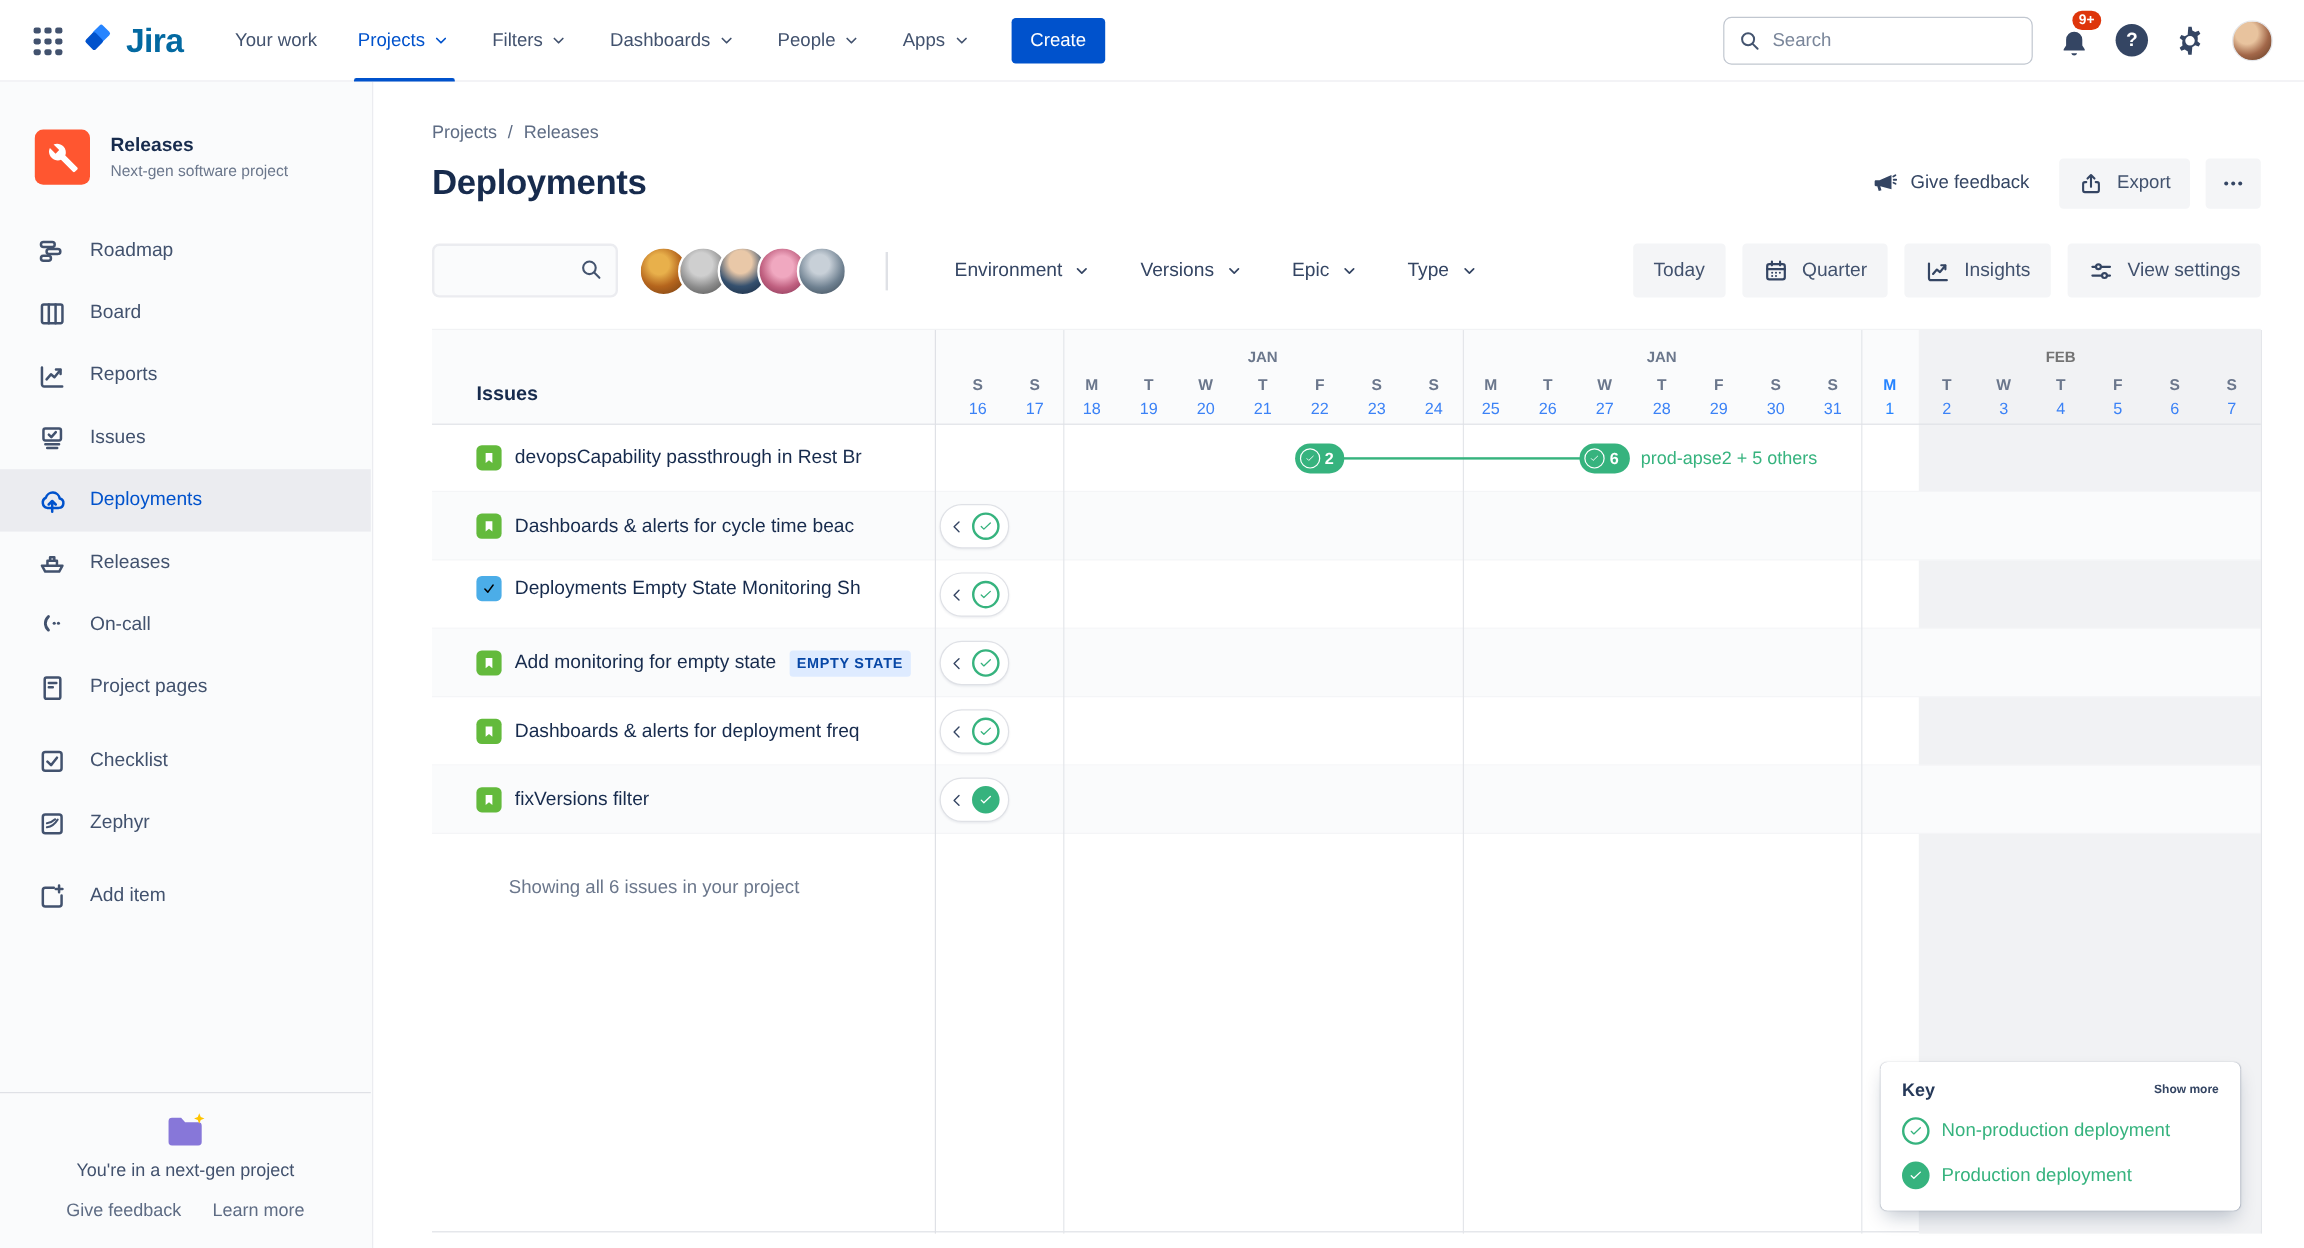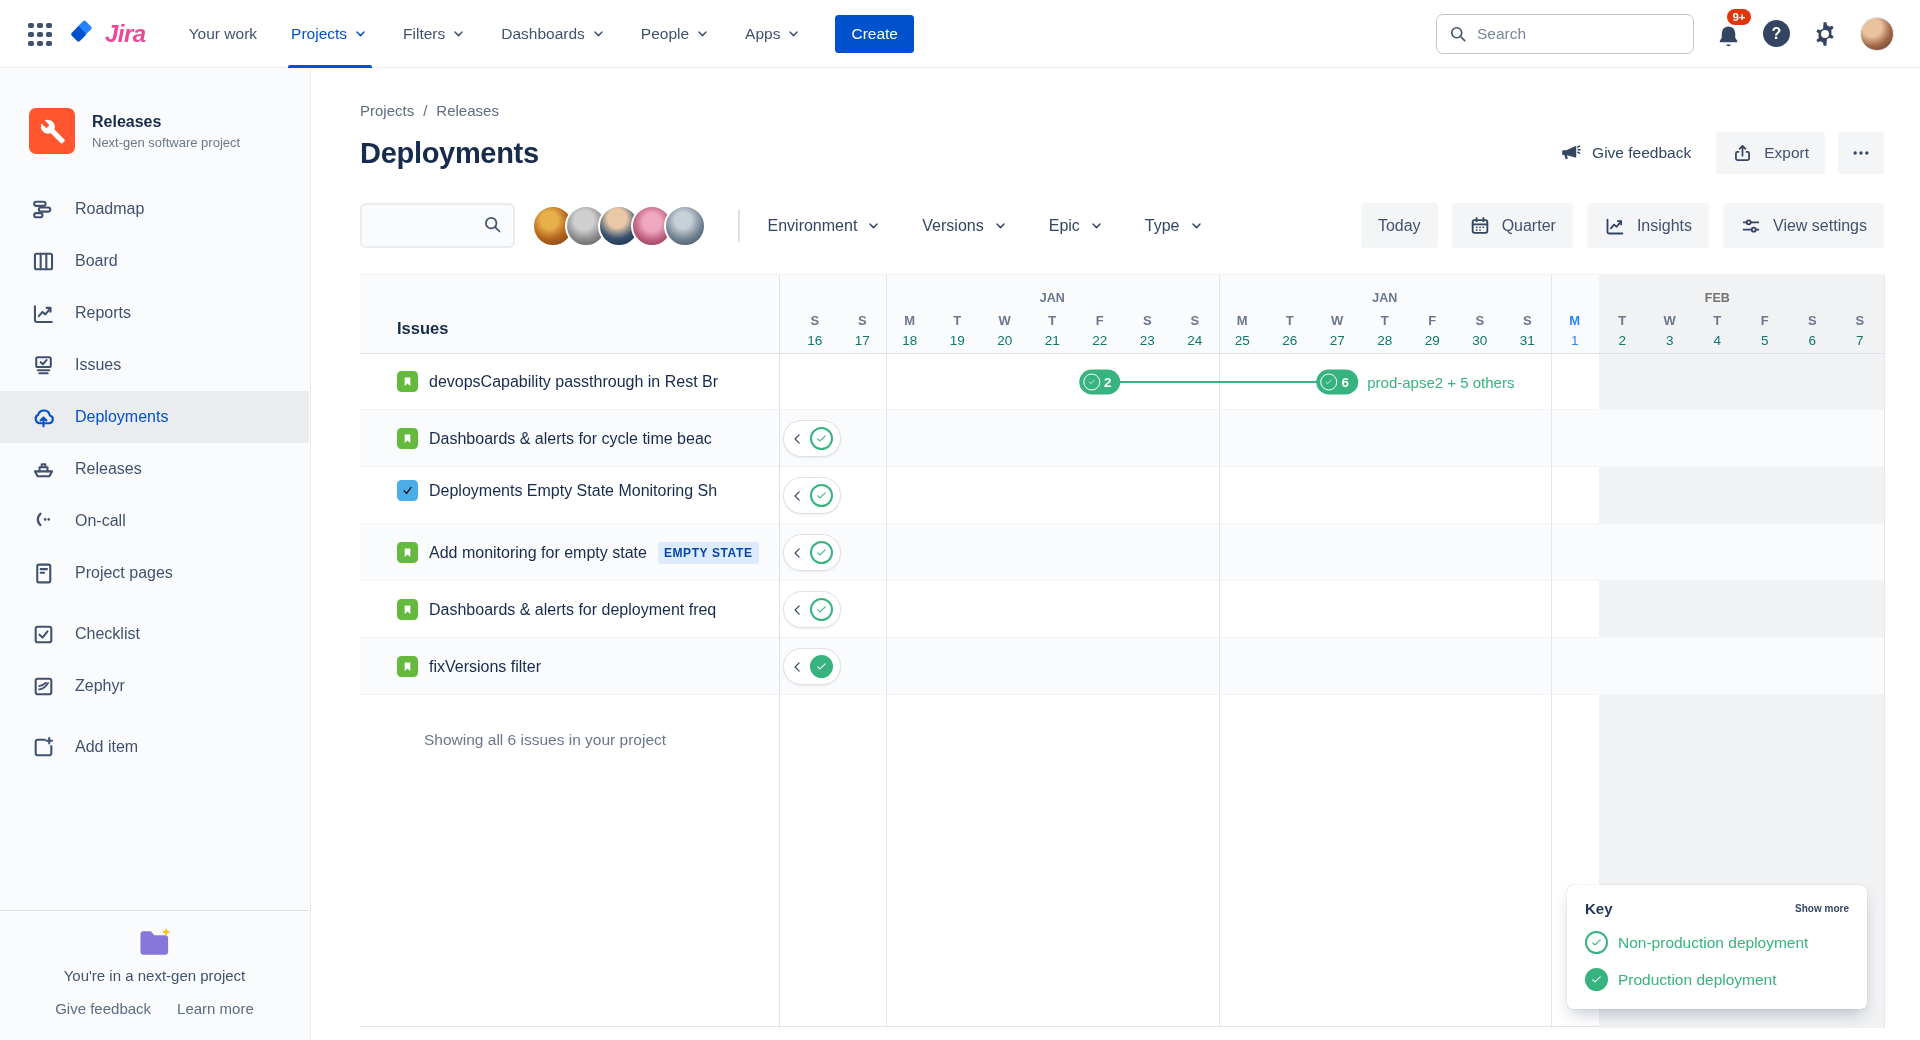--- a/index.html
+++ b/index.html
@@ -6,21 +6,21 @@
   html,body { width:1920px; height:1040px; overflow:hidden; background:#fff; }
   .ic svg{display:block;width:100%;height:100%;}
 
   
   .topnav{position:absolute;top:0;left:0;width:1920px;height:68px;display:flex;align-items:center;
     padding:0 26px 0 24px;border-bottom:1px solid #EBECF0;background:#fff;z-index:60;}
   .app-grid{width:30px;height:30px;display:grid;grid-template-columns:repeat(3,1fr);gap:3.5px;padding:4px;margin-right:14px;cursor:pointer;}
   .app-grid i{width:5.5px;height:5.5px;border-radius:1.8px;background:#42526E;}
   .logo{display:flex;align-items:center;gap:7px;margin-right:26px;cursor:pointer;}
   .logo .mark{width:30px;height:30px;}
-  .logo-text{font-size:24px;font-weight:600;color:#ec4899;letter-spacing:-0.5px;font-style:italic;}
+  .logo-text{font-size:28px;font-weight:600;color:#0369a1;letter-spacing:-0.5px;}
   .nav-items{display:flex;height:68px;}
   .nav-item{position:relative;display:flex;align-items:center;gap:5px;padding:0 17px;font-size:15.5px;font-weight:500;color:#42526E;cursor:pointer;}
   .nav-item .chev{width:17px;height:17px;}
   .nav-item.active{color:#0052CC;}
   .nav-item.active::after{content:"";position:absolute;left:14px;right:14px;bottom:0;height:3px;background:#0052CC;border-radius:2px 2px 0 0;}
   .create-btn{margin-left:16px;background:#0052CC;color:#fff;font-size:15.5px;font-weight:500;border:none;border-radius:3.5px;padding:10px 16px;cursor:pointer;}
   .topnav-right{margin-left:auto;display:flex;align-items:center;gap:21px;}
   .global-search{position:relative;width:258px;}
   .global-search input{width:100%;height:40px;border:1.5px solid #C1C7D0;border-radius:7px;padding:0 12px 0 40px;font-size:15.5px;color:#172B4D;outline:none;}
   .global-search input::placeholder{color:#7A869A;}
@@ -90,21 +90,21 @@
   .stripe{position:absolute;left:0;width:1524px;height:57px;border-bottom:1px solid #F4F5F7;}
   .stripe.alt{background:#FAFBFC;}
   .shade{position:absolute;top:0;height:753px;background:#F1F2F4;}
   .week-line{position:absolute;top:0;height:753px;width:1px;background:#E4E6EA;}
   .hdr-border{position:absolute;left:0;top:78px;width:1524px;height:1px;background:#DFE1E6;}
   .panel-border{position:absolute;left:419px;top:0;height:753px;width:1px;background:#DFE1E6;z-index:8;}
   .issues-h{position:absolute;left:37px;top:44px;font-size:16.5px;font-weight:700;color:#172B4D;z-index:6;}
   .month-label{position:absolute;top:16px;transform:translateX(-50%);font-size:12.5px;font-weight:700;color:#6B778C;z-index:6;}
   .month-label.accent{color:#737373;}
   .day-letter{position:absolute;top:38px;transform:translateX(-50%);font-size:13px;font-weight:600;color:#6B778C;z-index:6;}
-  .day-num{position:absolute;top:58px;transform:translateX(-50%);font-size:13.5px;font-weight:500;color:#0f766e;z-index:6;}
+  .day-num{position:absolute;top:58px;transform:translateX(-50%);font-size:13.5px;font-weight:500;color:#3b82f6;z-index:6;}
   .today .day-l,.today{color:#2684FF !important;}
   .row-title{position:absolute;left:0;width:419px;height:57px;display:flex;align-items:center;padding-left:37px;overflow:hidden;white-space:nowrap;z-index:7;}
   .type-ic{width:21px;height:21px;border-radius:4.5px;flex:none;display:flex;align-items:center;justify-content:center;margin-right:11px;}
   .type-ic svg{width:15px;height:15px;}
   .type-story{background:#63BA3C;}
   .type-task{background:#4BADE8;}
   .row-text{font-size:16px;color:#172B4D;}
   .lozenge{margin-left:11px;background:#DEEBFF;color:#0747A6;font-size:12px;font-weight:700;letter-spacing:0.6px;padding:4px 6px;border-radius:3px;flex:none;}
   .edge-pill{position:absolute;width:58px;height:37px;background:#fff;border:1px solid #DFE1E6;border-radius:19px;display:flex;align-items:center;justify-content:center;gap:5px;z-index:9;cursor:pointer;box-shadow:0 1px 2px rgba(9,30,66,0.08);}
   .edge-pill .chev-l{width:14px;height:14px;color:#344563;}
@@ -406,21 +406,21 @@
       </span>
     </div>
     <div class="avatar-stack" id="avatar-stack">
         <div class="av av1"></div>
         <div class="av av2"></div>
         <div class="av av3"></div>
         <div class="av av4"></div>
         <div class="av av5"></div>
       </div>
     <div class="v-div"></div>
-    <div id="dropdowns" style="display:flex;align-items:center;">
+    <div id="dropdowns" style="display:flex;align-items:center;margin-left:28px;">
         <div class="dropdown">
           <span>Environment</span>
           <span class="ic chev">
             <svg viewBox="0 0 24 24" fill="none" stroke="currentColor" stroke-width="2" stroke-linecap="round" stroke-linejoin="round">
               <path d="M7 10l5 5 5-5"></path>
             </svg>
           </span>
         </div>
         <div class="dropdown">
           <span>Versions</span>

